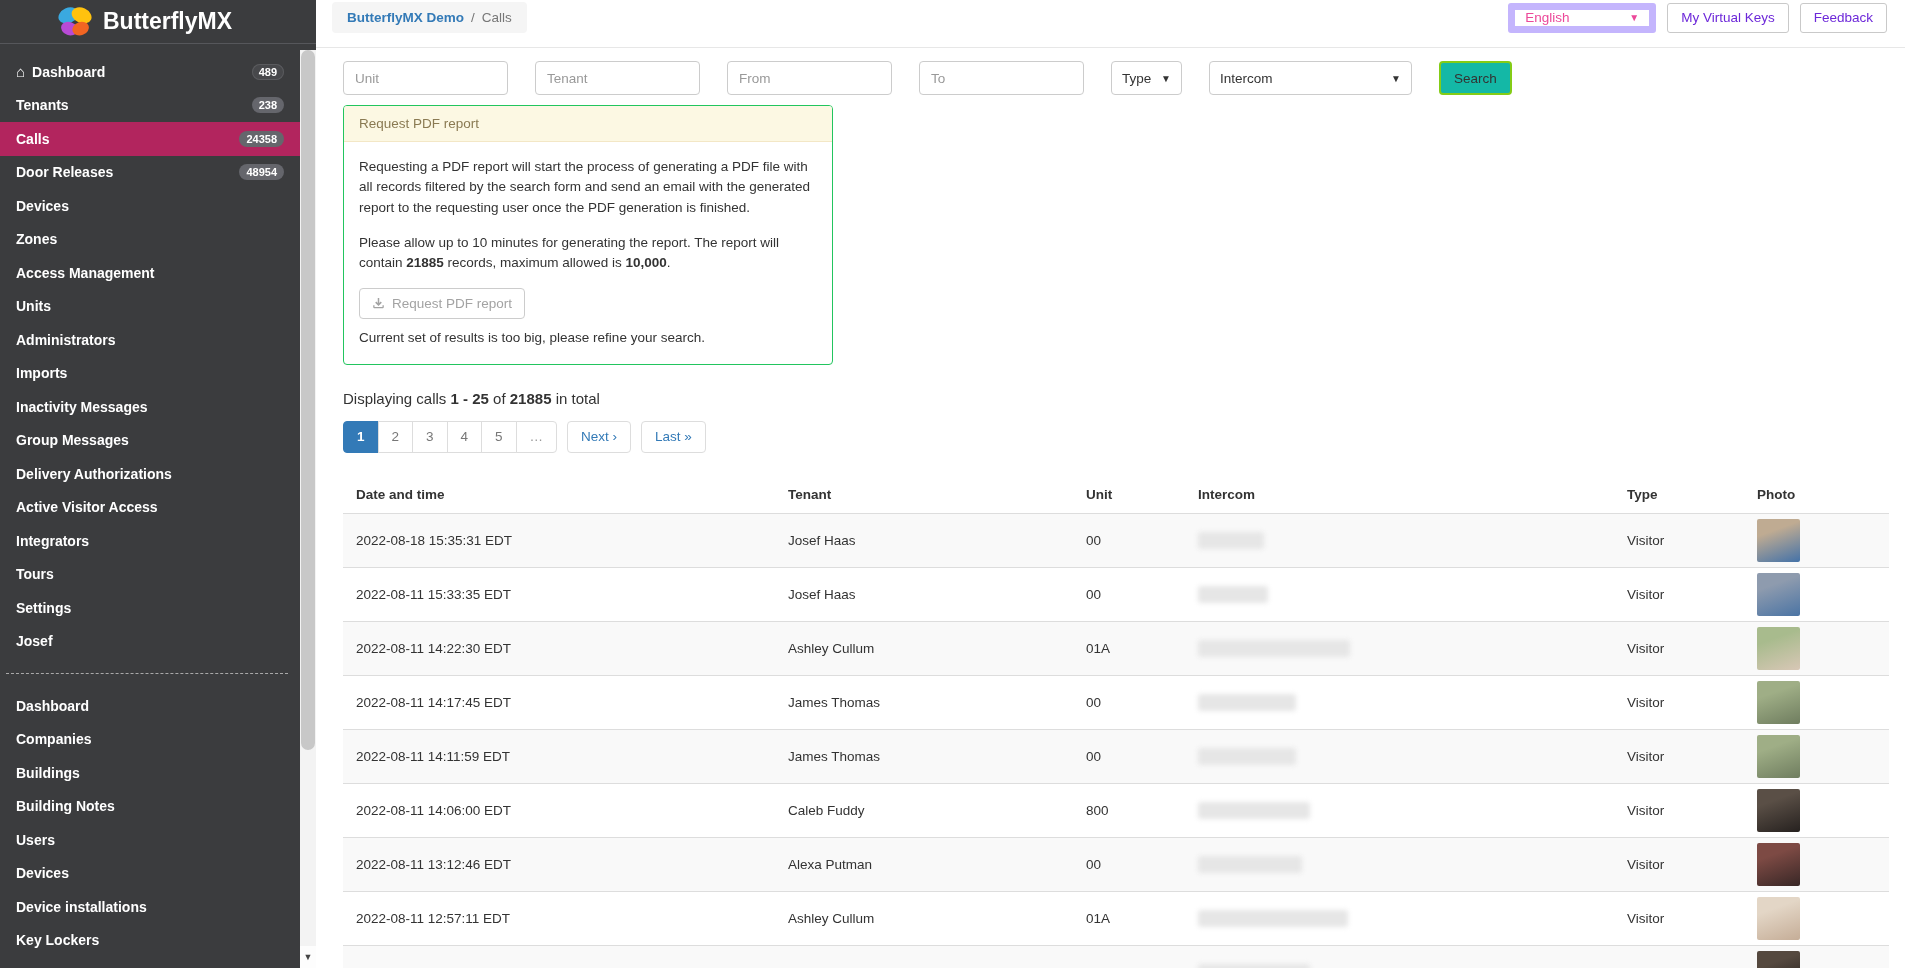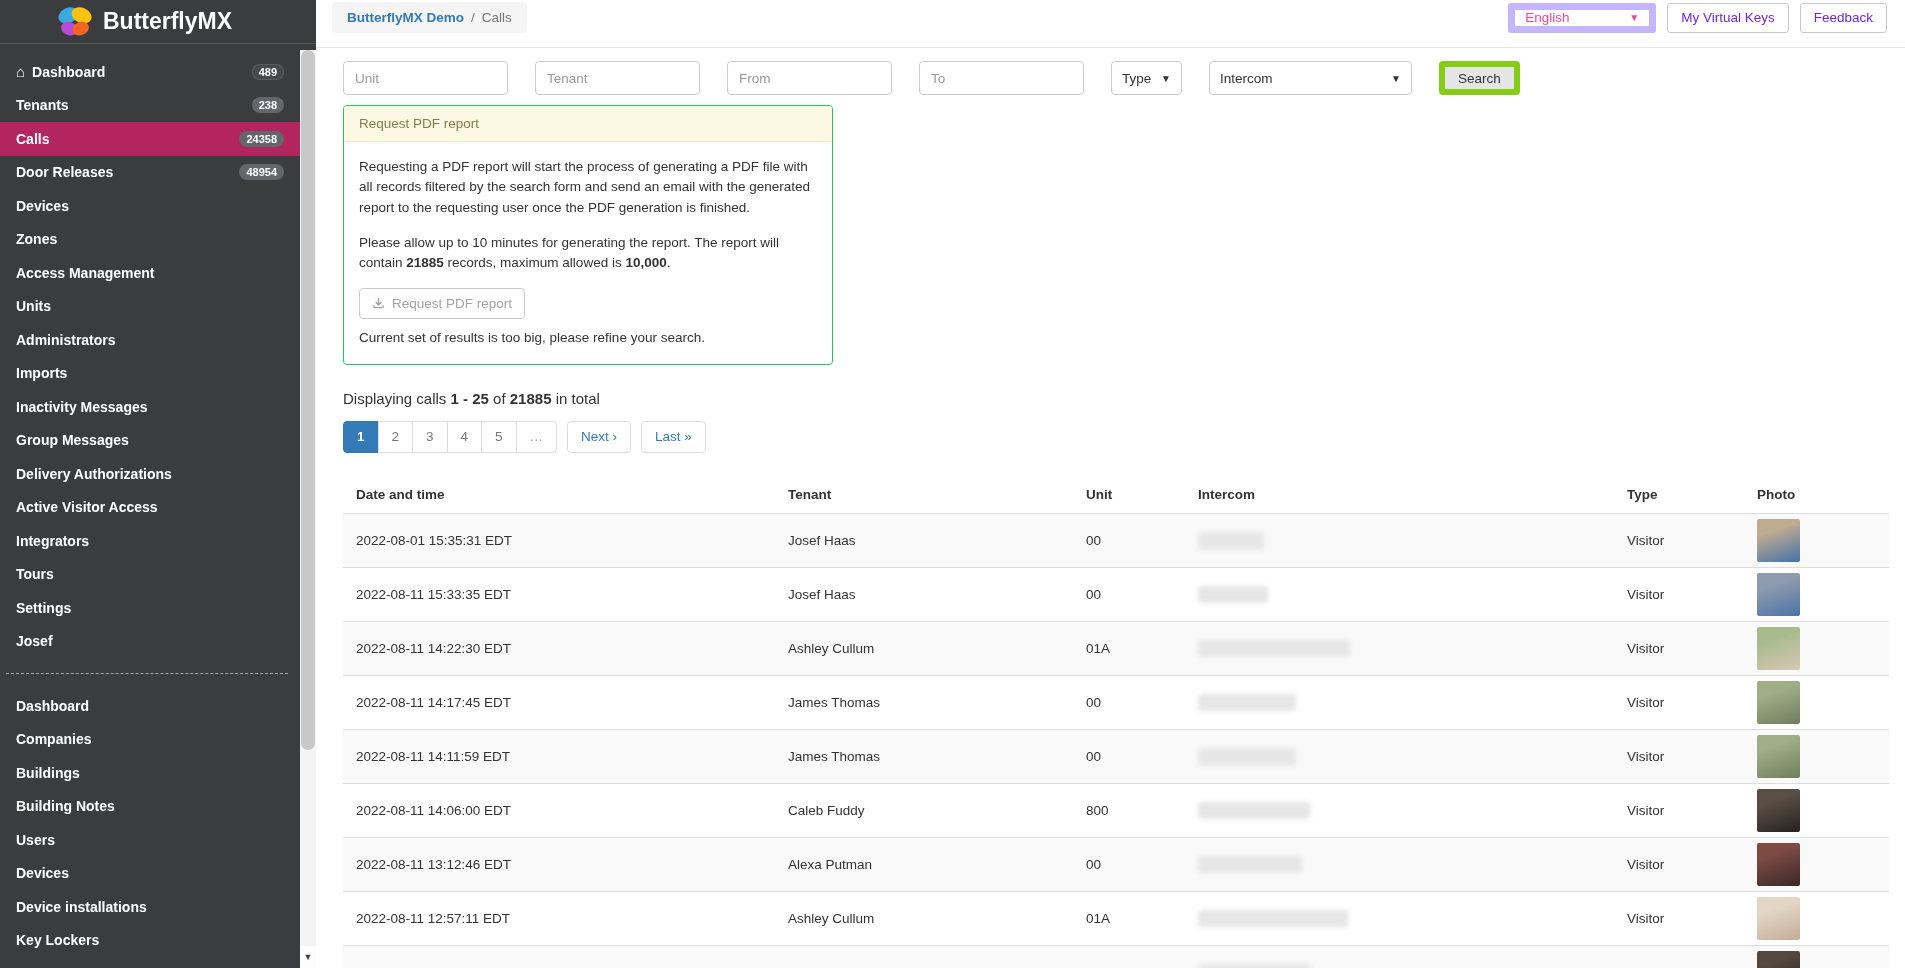--- a/index.html
+++ b/index.html
@@ -43,21 +43,21 @@
   .content { padding:13px 16px 0 27px; }
 
   
   .filters { display:flex; gap:27px; align-items:center; }
   .filter-input { width:165px; height:34px; border:1px solid #ccc; border-radius:4px; padding:0 11px; font-size:13.5px; color:#333; font-family:inherit; }
   .filter-input::placeholder { color:#999; opacity:1; }
   .fselect { height:34px; border:1px solid #ccc; border-radius:4px; background:#fff; display:flex; align-items:center; padding:0 10px; font-size:13.5px; color:#333; cursor:pointer; }
   .fselect .car { margin-left:auto; font-size:10px; }
   .fselect.type { width:71px; }
   .fselect.intercom { width:203px; }
-  .btn-search { height:34px; padding:0 13px; border:6px solid #84cc16; border-radius:4px; background:#e5e5e5; font-size:13.5px; color:#333; cursor:pointer; font-family:inherit; }
+  .btn-search { height:34px; padding:0 13px; border:2px solid #84cc16; border-radius:4px; background:#14b8a6; font-size:13.5px; color:#333; cursor:pointer; font-family:inherit; }
 
   
   .panel { width:490px; margin-top:10px; border:1px solid #22c55e; border-radius:4px; background:#fff; }
   .panel-h { background:#fcf8e3; color:#8a7a52; padding:10px 15px; font-size:13.5px; border-bottom:1px solid #f3e7c6; border-radius:3px 3px 0 0; }
   .panel-b { padding:15px; font-size:13.5px; line-height:1.5; color:#333; }
   .panel-b p { margin:0 0 15px 0; }
   .btn-pdf { display:inline-flex; align-items:center; gap:7px; border:1px solid #ccc; border-radius:4px; background:#fff; color:#a3a3a3; font-size:13.5px; padding:7px 12px; font-family:inherit; cursor:not-allowed; }
   .warn-line { margin-top:9px; font-size:13.5px; color:#333; }
 
   
@@ -272,21 +272,21 @@
               <th>Date and time</th>
               <th>Tenant</th>
               <th>Unit</th>
               <th>Intercom</th>
               <th>Type</th>
               <th>Photo</th>
             </tr>
           </thead>
         <tbody id="tbl-body">
             <tr>
-              <td>2022-08-01 15:35:31 EDT</td>
+              <td>2022-08-18 15:35:31 EDT</td>
               <td>Josef Haas</td>
               <td>00</td>
               <td>
                 <div class="redact" style="width: 66px;"></div>
               </td>
               <td>Visitor</td>
               <td>
                 <div class="photo" style="background: linear-gradient(160deg, rgb(191, 171, 146) 30%, rgb(68, 114, 168));"></div>
               </td>
             </tr>

